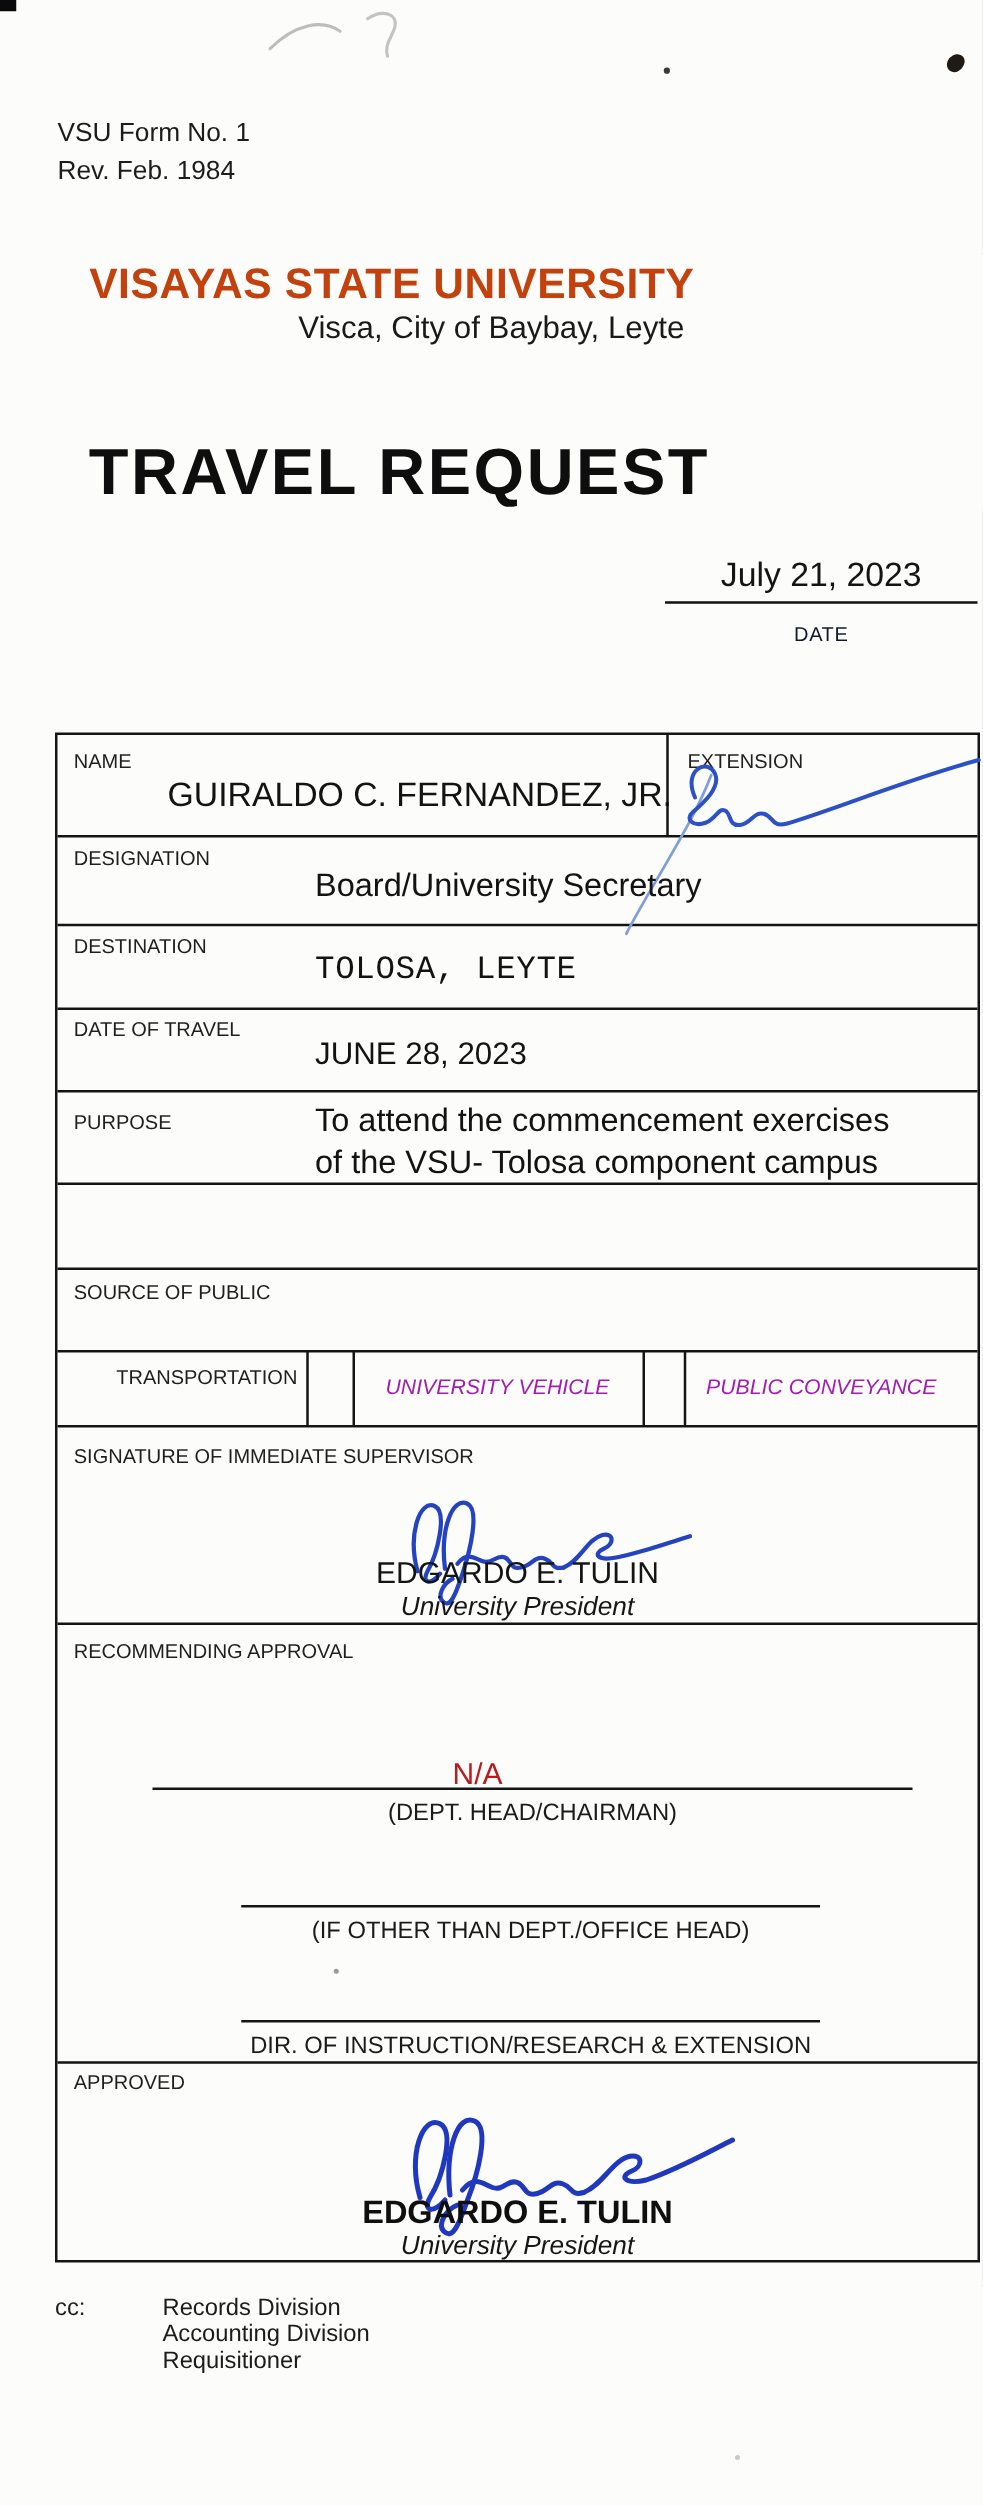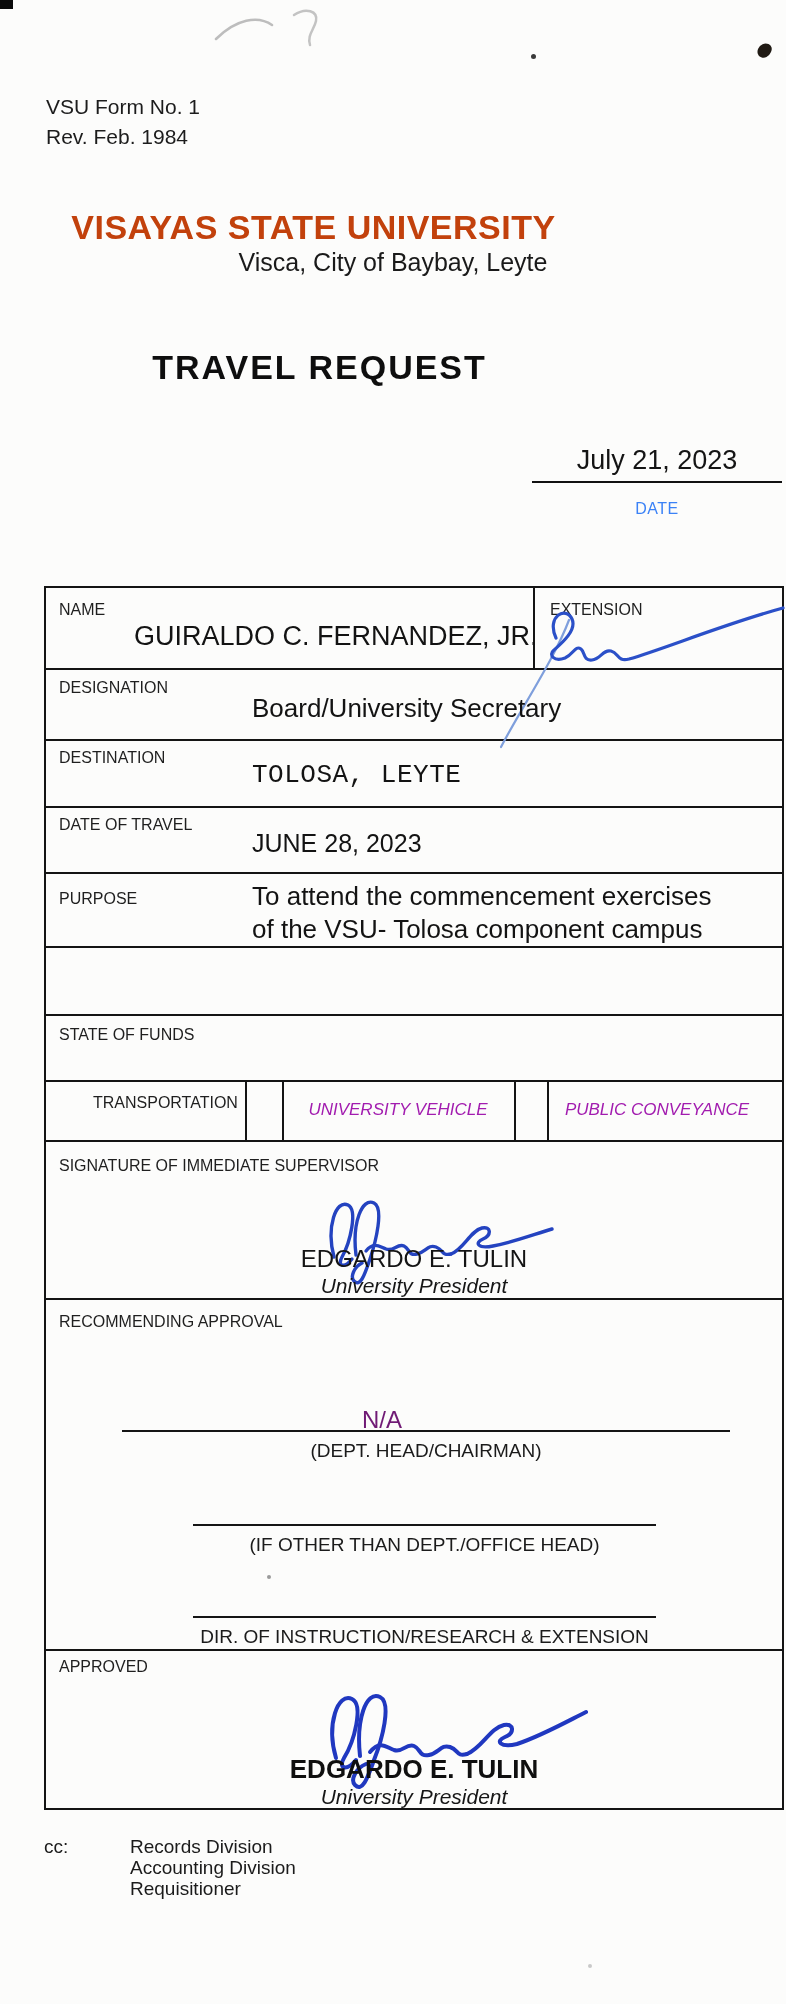--- a/index.html
+++ b/index.html
@@ -6,24 +6,24 @@
   .page{
     position:relative;width:786px;height:2004px;margin:0 auto;
     background:#fcfcfb;overflow:hidden;
     font-family:"Liberation Sans", sans-serif;color:#161616;
   }
   .abs{position:absolute;}
   
   .form-meta{left:46px;top:92px;font-size:21px;line-height:30px;color:#1c1c1c;}
   .uni-name{left:0;top:208px;width:627px;text-align:center;font-size:34px;font-weight:bold;letter-spacing:.5px;color:#c2410c;}
   .uni-addr{left:0;top:248px;width:786px;text-align:center;font-size:25px;color:#1a1a1a;}
-  .form-title{left:0;top:348px;width:639px;text-align:center;font-size:34px;font-weight:bold;letter-spacing:2px;color:#0e0e0e;}
+  .form-title{left:0;top:348px;width:639px;text-align:center;font-size:52px;font-weight:bold;letter-spacing:2px;color:#0e0e0e;}
   .date-value{left:532px;top:445px;width:250px;text-align:center;font-size:27px;color:#141414;}
   .date-line{left:532px;top:481px;width:250px;height:2px;background:#111;}
-  .date-label{left:532px;top:500px;width:250px;text-align:center;font-size:16px;letter-spacing:.5px;color:#3b82f6;}
+  .date-label{left:532px;top:500px;width:250px;text-align:center;font-size:16px;letter-spacing:.5px;color:#0f172a;}
   
   .tbl{left:44px;top:586px;width:740px;height:1224px;border:2px solid #141414;box-sizing:border-box;}
   .hline{position:absolute;left:0;width:100%;height:2px;background:#141414;}
   .vline{position:absolute;width:2px;background:#141414;}
   
   .lbl{font-size:16px;color:#1f1f1f;white-space:nowrap;}
   .val{font-size:26px;color:#131313;white-space:nowrap;}
   .opt{font-size:17px;font-style:italic;color:#a21caf;text-align:center;}
   .ctr{width:740px;left:44px;text-align:center;}
   .sig-name{font-size:24px;color:#141414;}
@@ -101,40 +101,40 @@
   <div class="abs lbl" style="left:59px;top:749px;">DESTINATION</div>
   <div class="abs val" style="left:252px;top:760px;letter-spacing:.5px;font-family:Liberation Mono, monospace;">TOLOSA, LEYTE</div>
 
   <div class="abs lbl" style="left:59px;top:816px;">DATE OF TRAVEL</div>
   <div class="abs val" style="left:252px;top:829px;font-size:25px;">JUNE 28, 2023</div>
 
   <div class="abs lbl" style="left:59px;top:890px;">PURPOSE</div>
   <div class="abs val" style="left:252px;top:881px;">To attend the commencement exercises</div>
   <div class="abs val" style="left:252px;top:914px;">of the VSU- Tolosa component campus</div>
 
-  <div class="abs lbl" style="left:59px;top:1026px;">STATE OF FUNDS</div>
+  <div class="abs lbl" style="left:59px;top:1026px;">SOURCE OF PUBLIC</div>
 
   <div class="abs lbl" style="left:57px;top:1094px;margin-left:36px;">TRANSPORTATION</div>
   <div class="abs opt" style="left:282px;top:1100px;width:232px;">UNIVERSITY VEHICLE</div>
   <div class="abs opt" style="left:539px;top:1100px;width:236px;">PUBLIC CONVEYANCE</div>
 
   <div class="abs lbl" style="left:59px;top:1157px;">SIGNATURE OF IMMEDIATE SUPERVISOR</div>
   <svg style="left:300px;top:1183px;" width="260" height="112" viewBox="0 0 260 112">
     <g fill="none" stroke="#2443c0" stroke-width="3.4" stroke-linecap="round">
       <path d="M34,74 C26,44 36,16 48,22 C58,27 50,60 42,74 C37,83 44,86 52,76"></path>
       <path d="M56,72 C52,40 62,14 74,20 C84,25 76,58 70,76 C64,94 60,104 54,98 C50,94 54,84 62,80"></path>
       <path d="M66,68 C74,58 80,64 86,66 C94,69 97,60 104,63 C110,66 108,73 117,71 C126,69 128,61 136,64 C144,67 141,73 151,71"></path>
       <path d="M151,71 C164,66 170,48 182,45 C191,43 192,52 183,56 C174,60 178,66 193,63 C214,59 232,52 252,46"></path>
     </g>
   </svg>
   <div class="abs ctr sig-name" style="top:1245px;">EDGARDO E. TULIN</div>
   <div class="abs ctr sig-title" style="top:1274px;">University President</div>
 
   <div class="abs lbl" style="left:59px;top:1313px;">RECOMMENDING APPROVAL</div>
-  <div class="abs" style="left:122px;top:1406px;width:520px;text-align:center;font-size:24px;color:#701a75;">N/A</div>
+  <div class="abs" style="left:122px;top:1406px;width:520px;text-align:center;font-size:24px;color:#b91c1c;">N/A</div>
   <div class="abs blank-line" style="left:122px;top:1430px;width:608px;"></div>
   <div class="abs under-lbl" style="left:122px;top:1440px;width:608px;">(DEPT. HEAD/CHAIRMAN)</div>
   <div class="abs blank-line" style="left:193px;top:1524px;width:463px;"></div>
   <div class="abs under-lbl" style="left:193px;top:1534px;width:463px;">(IF OTHER THAN DEPT./OFFICE HEAD)</div>
   <div class="abs blank-line" style="left:193px;top:1616px;width:463px;"></div>
   <div class="abs under-lbl" style="left:193px;top:1626px;width:463px;">DIR. OF INSTRUCTION/RESEARCH &amp; EXTENSION</div>
 
   <div class="abs lbl" style="left:59px;top:1658px;">APPROVED</div>
   <svg style="left:298px;top:1678px;" width="300" height="125" viewBox="0 0 300 125">
     <g fill="none" stroke="#2038c0" stroke-width="4" stroke-linecap="round">

